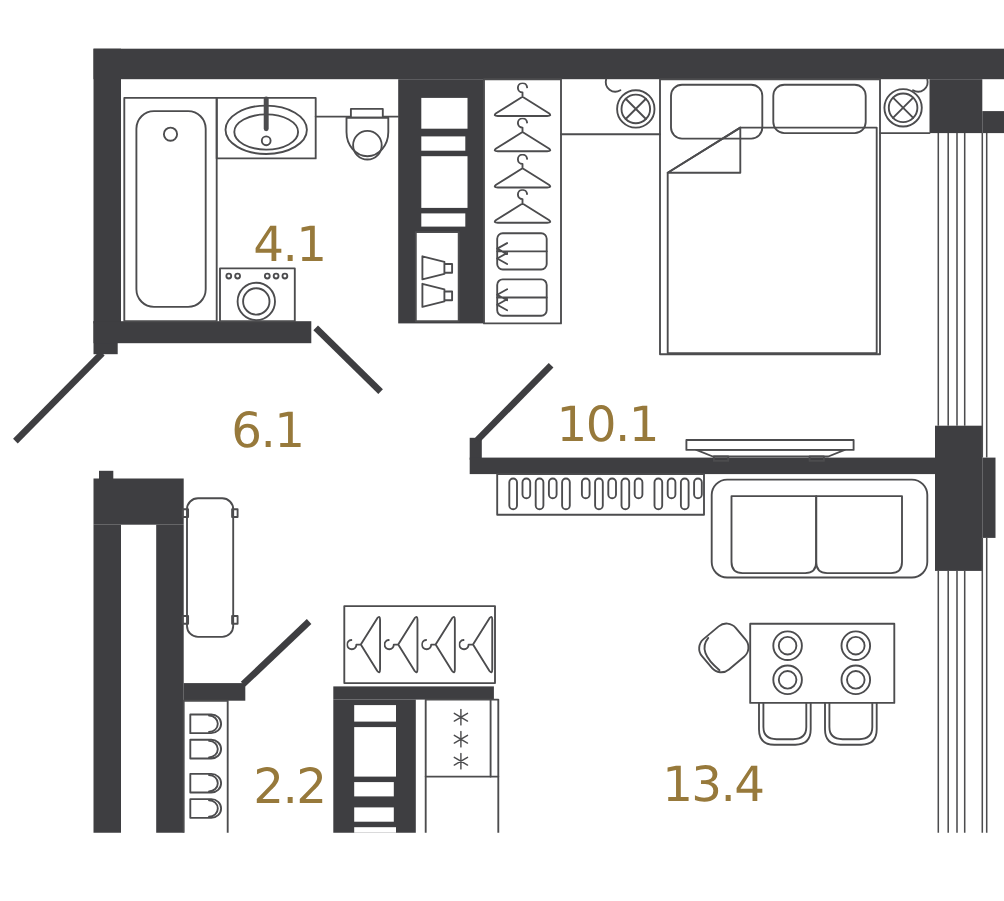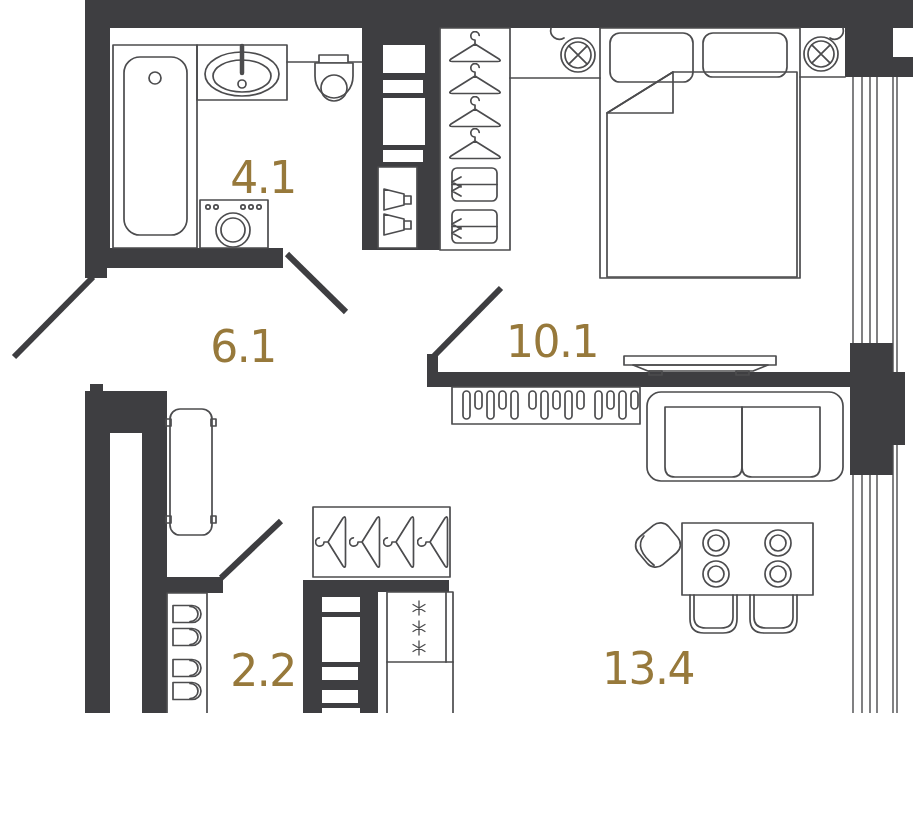--- a/index.html
+++ b/index.html
@@ -1,19 +1,19 @@
 <!DOCTYPE html>
 <html style="--color-wall: #3e3e41; --color-line: #4c4c4e; --color-label: #97793b; --color-background: #ffffff;"><head>
 <meta charset="utf-8">
 <style>
   :root{
     --color-wall:#3e3e41; --color-line:#4c4c4e; --color-label:#97793b; --color-background:#ffffff;
   }
   html,body{margin:0;padding:0;background:var(--color-background);}
-  .plan-wrap{width:913px;height:713px;background:var(--color-background);}
+  .plan-wrap{width:913px;height:713px;background:var(--color-background);margin-top:44px;}
   svg{display:block;}
   .wall{fill:var(--color-wall);stroke:none;}
   .cut{fill:var(--color-background);stroke:none;}
   .f{fill:none;stroke:var(--color-line);stroke-width:1.7;stroke-linejoin:round;stroke-linecap:round;}
   .fw{fill:var(--color-background);stroke:var(--color-line);stroke-width:1.7;stroke-linejoin:round;}
   .thin{stroke-width:1.3;}
   .door{stroke:var(--color-wall);stroke-width:6;stroke-linecap:butt;fill:none;}
   .win{stroke:var(--color-line);stroke-width:1.4;fill:none;}
   text.lbl{font-family:"DejaVu Sans","Liberation Sans",sans-serif;font-size:44px;letter-spacing:-1.5px;
            fill:var(--color-label);text-anchor:middle;}

